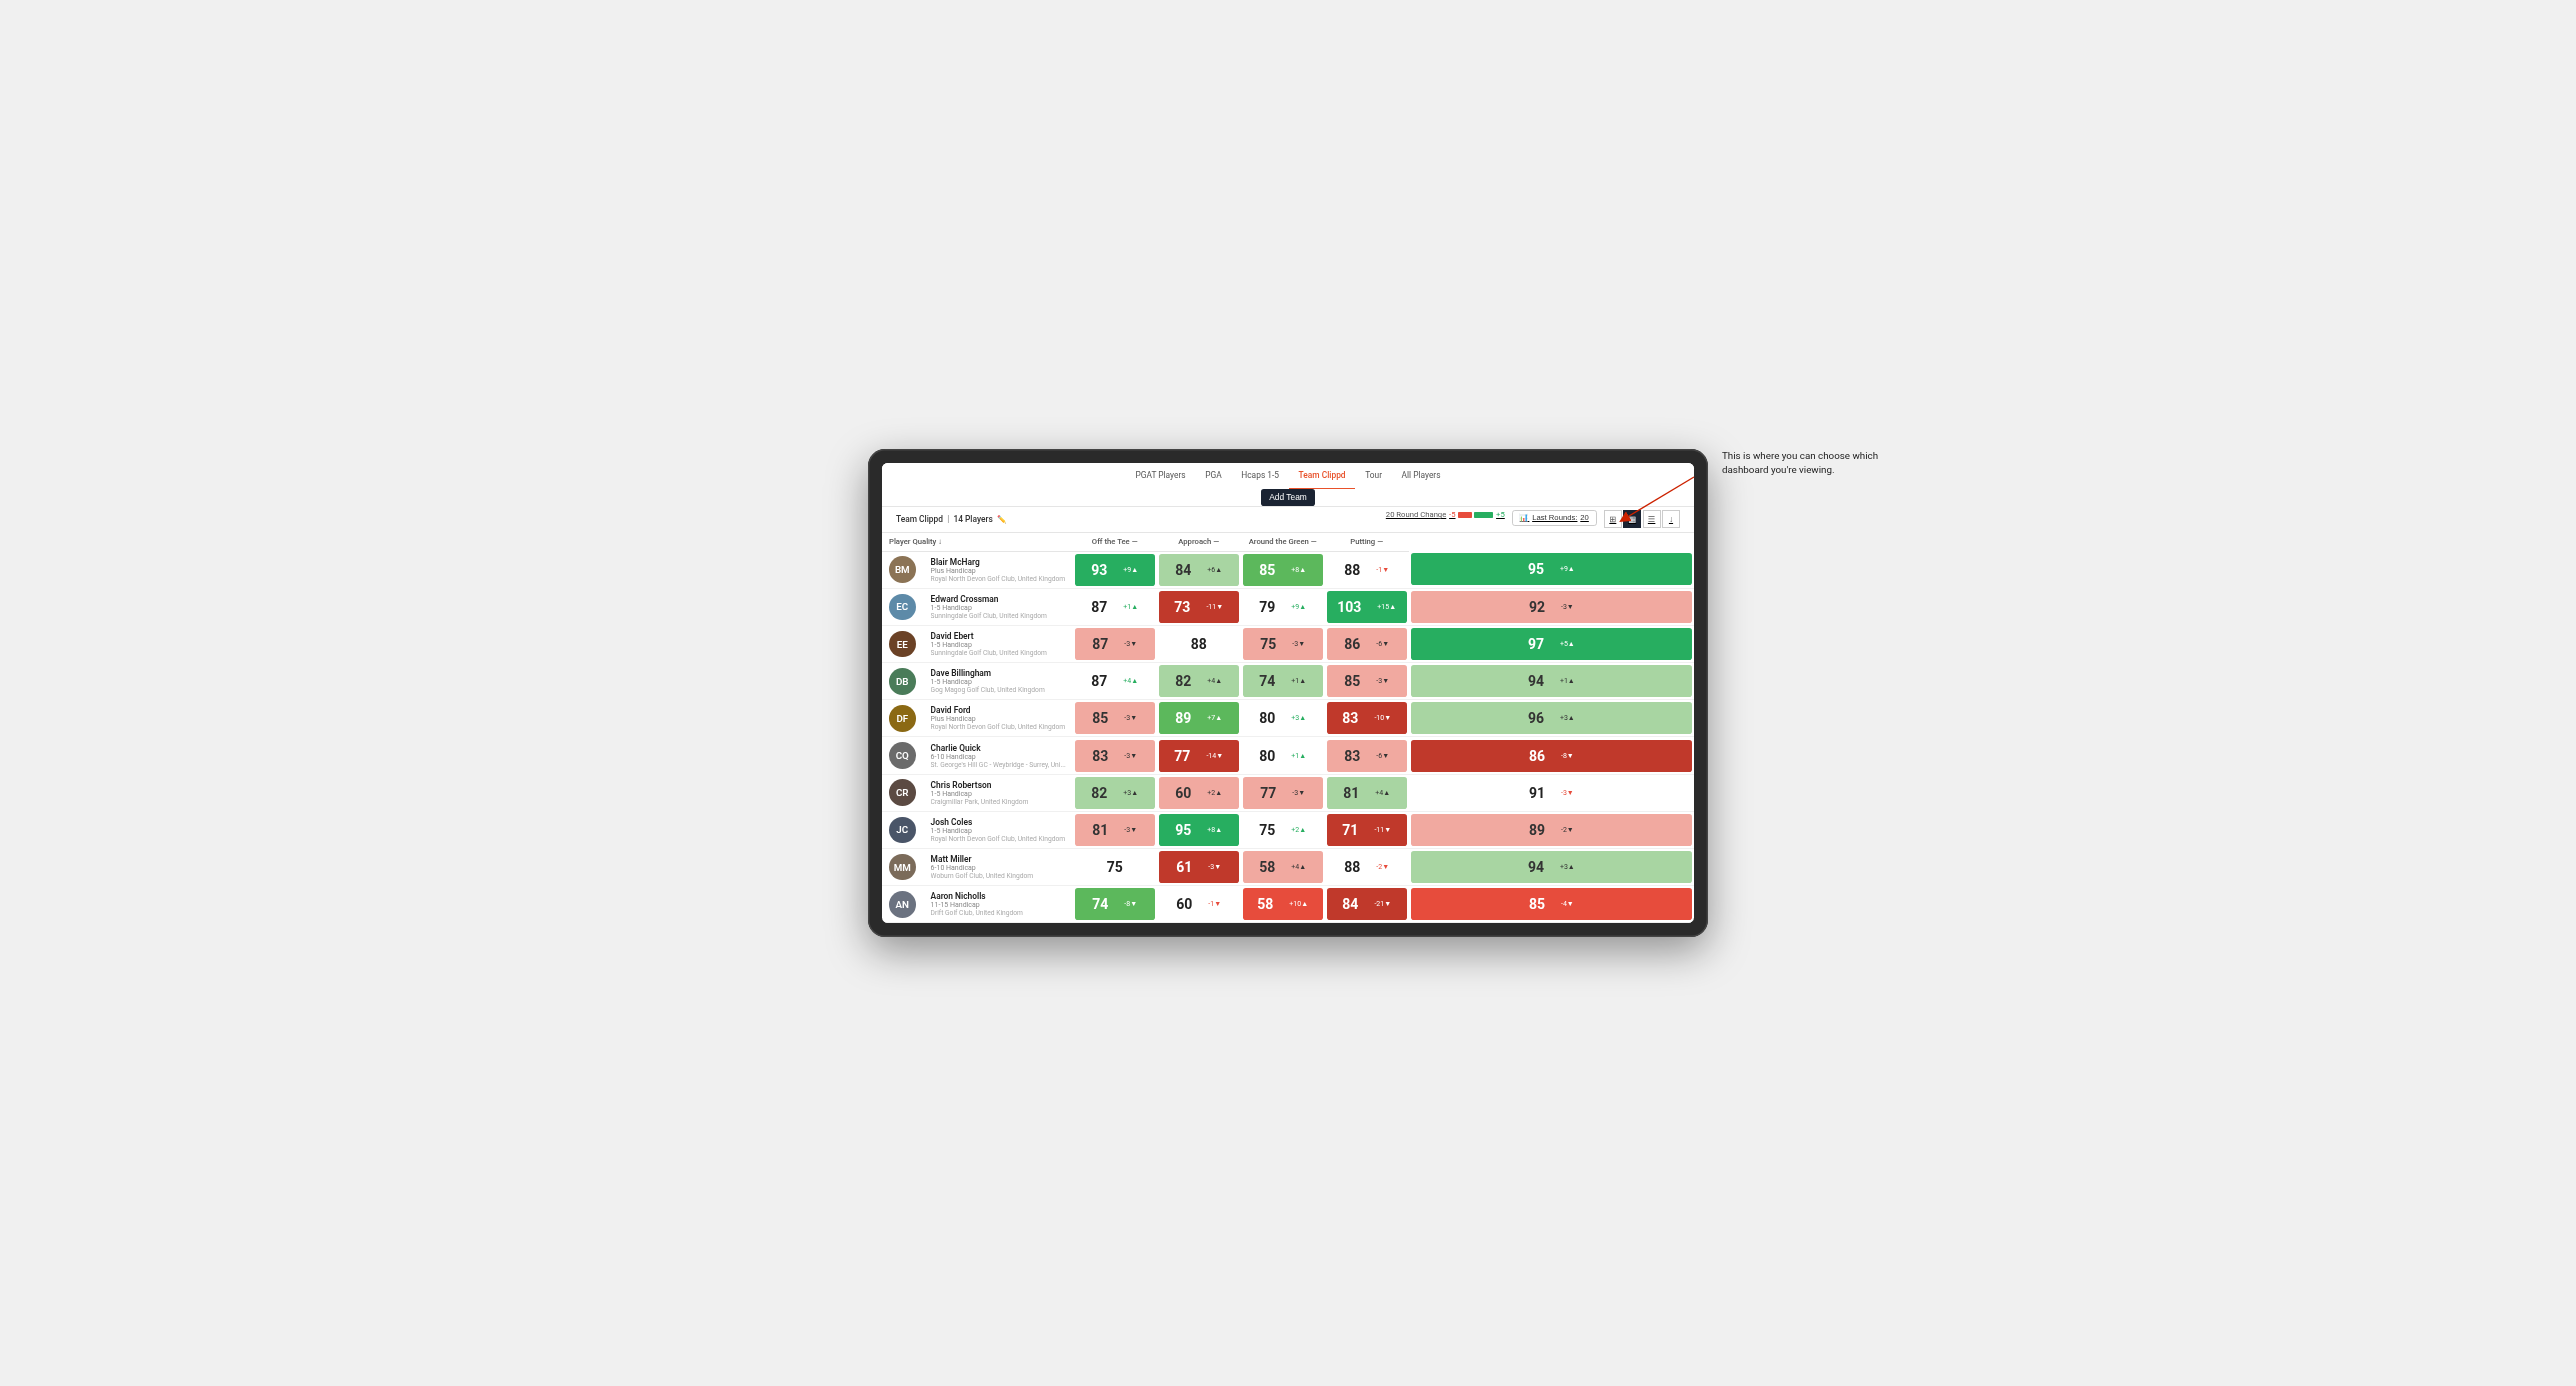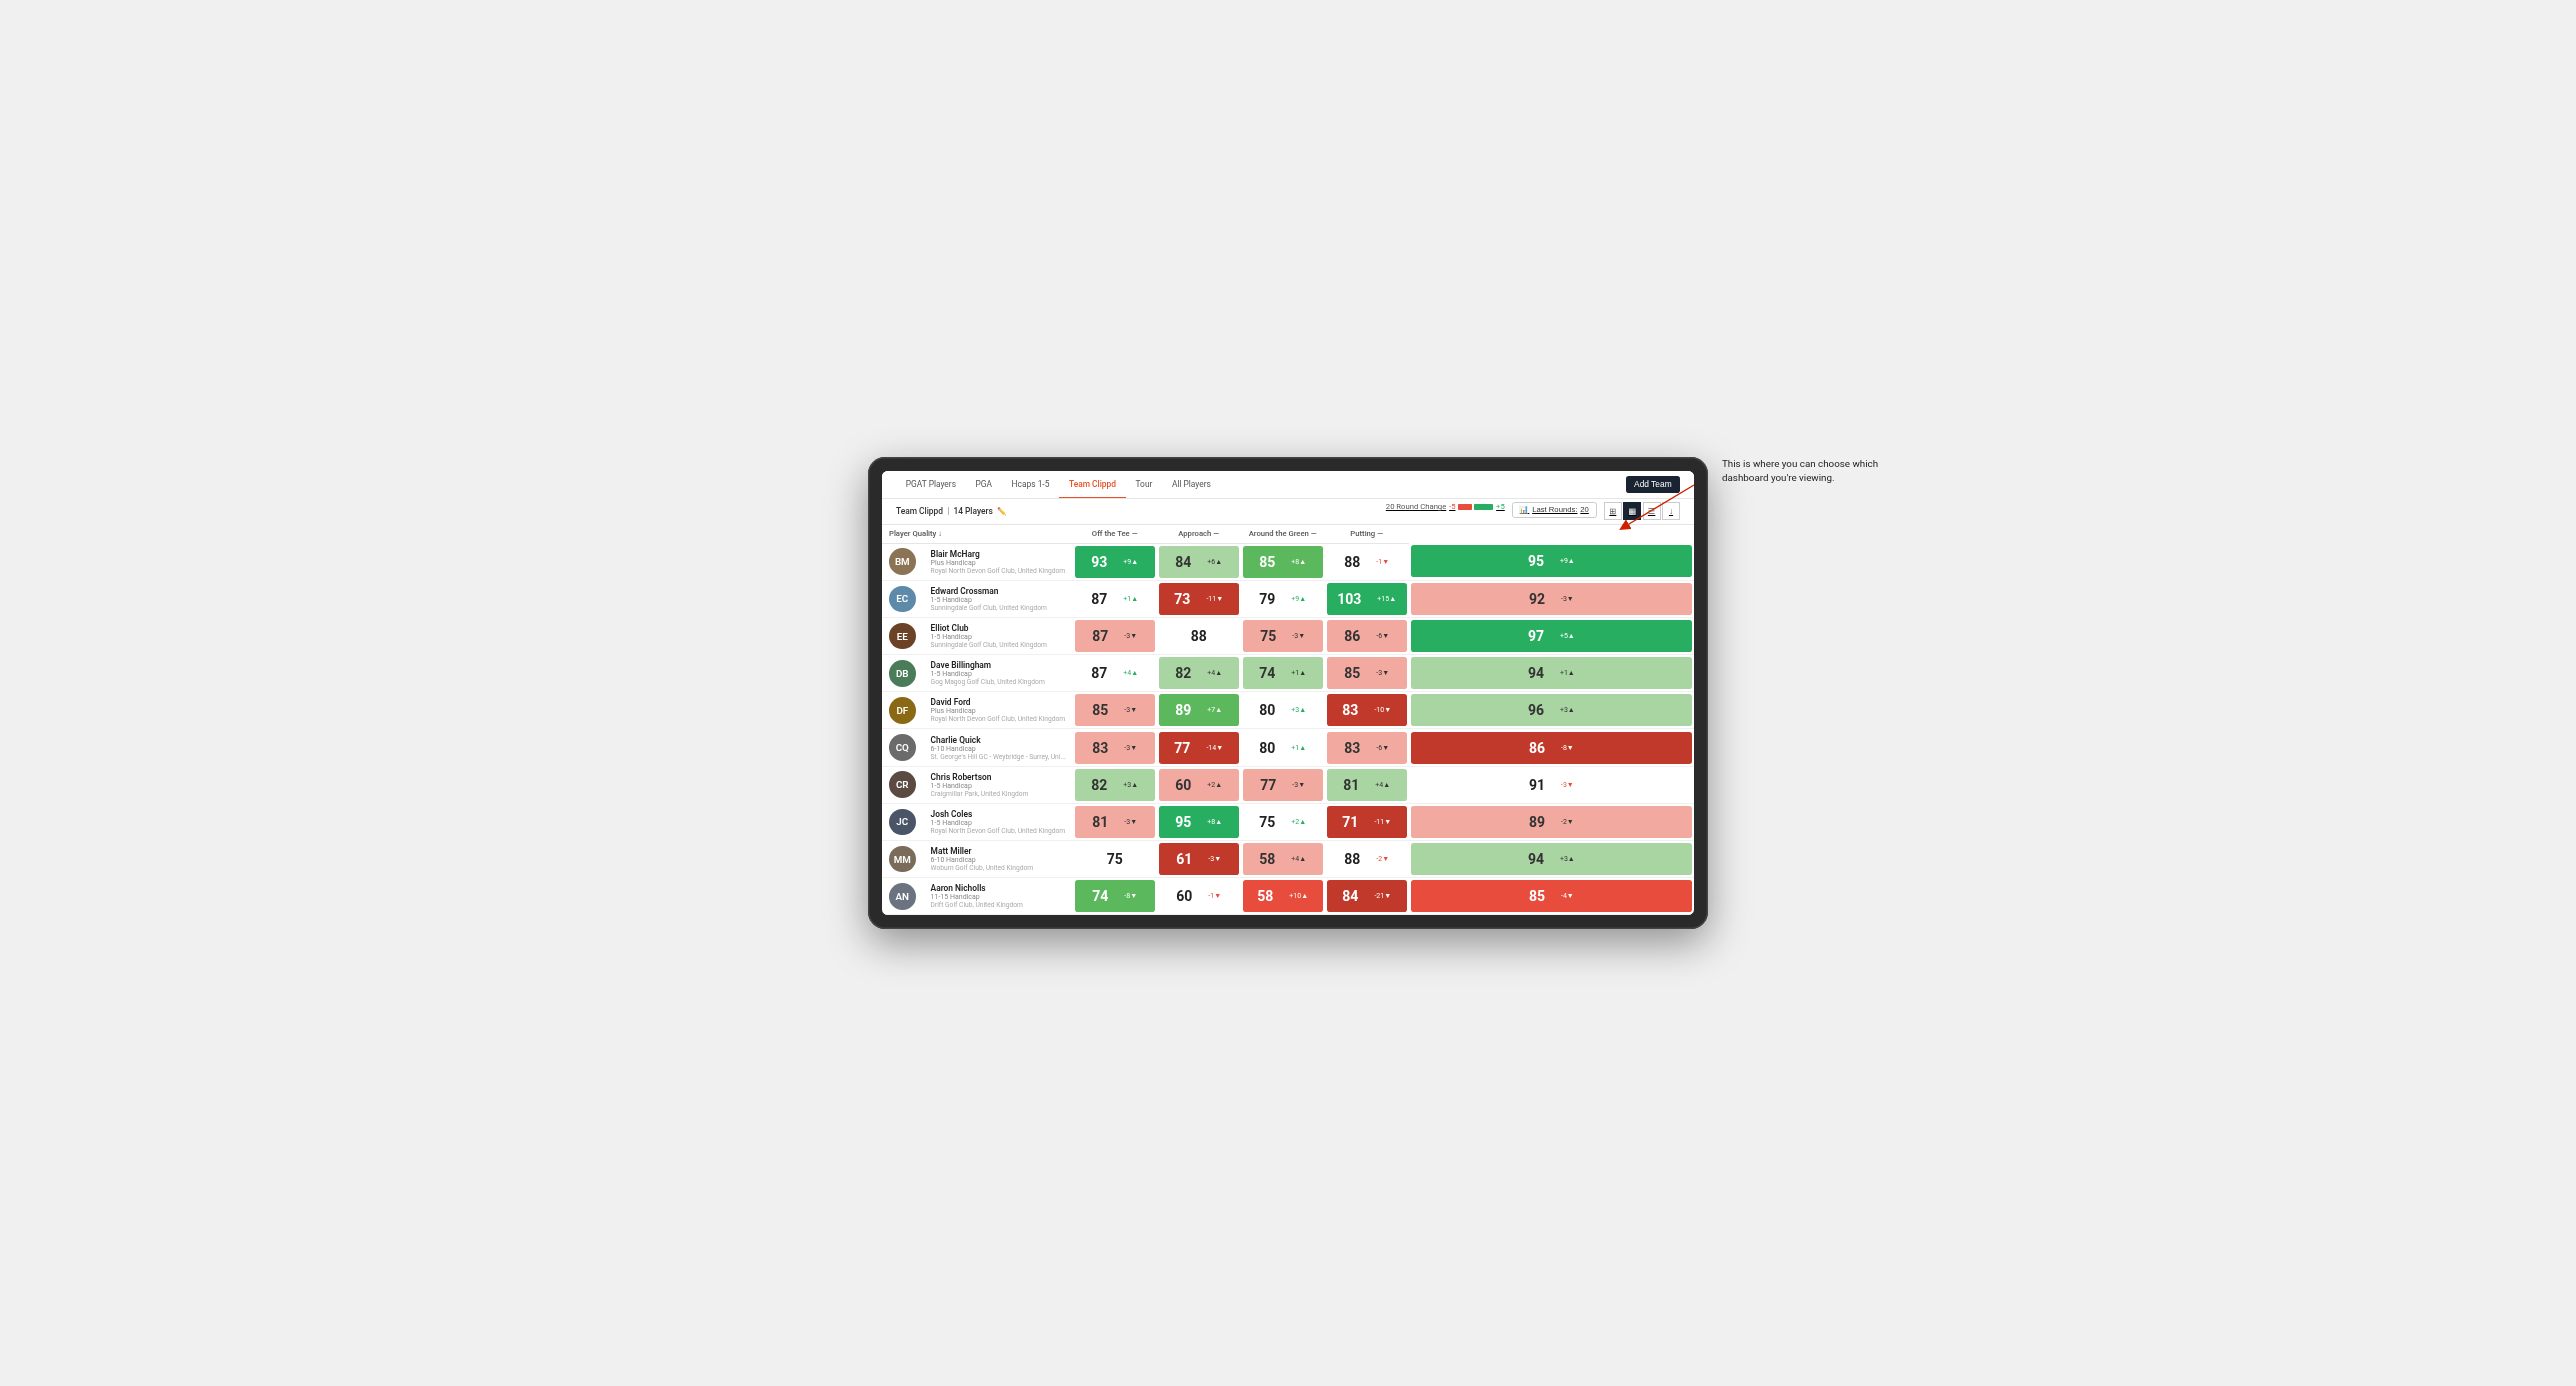--- a/index.html
+++ b/index.html
@@ -114,22 +114,23 @@
       font-weight: 600;
     }
 
     
     .sub-nav {
       background: #fff;
       border-bottom: 0.7px solid #e5e5e5;
       display: flex;
       align-items: center;
       padding: 0 14px;
-      height: 28px;
+      height: 44px;
       justify-content: space-between;
+      flex-direction: column;
     }
     .sub-nav-tabs {
       display: flex;
       gap: 0;
       height: 100%;
     }
     .sub-tab {
       padding: 0 9.8px;
       height: 100%;
       display: flex;
@@ -504,21 +505,21 @@
         <span class="stat-main">92</span>
         <span class="stat-change down">-3▼</span>
       </div>
     </td>
               </tr>
               <tr class="player-row">
                 <td>
     <div class="player-cell">
       <div class="player-avatar" style="background:#6B4226">EE</div>
       <div class="player-info">
-        <div class="player-name">Elliot Club</div>
+        <div class="player-name">David Ebert</div>
         <div class="player-handicap">1-5 Handicap</div>
         <div class="player-club">Sunningdale Golf Club, United Kingdom</div>
       </div>
     </div>
   </td>
                 <td class="stat-cell">
       <div class="stat-box bg-red-light">
         <span class="stat-main">87</span>
         <span class="stat-change down">-3▼</span>
       </div>

